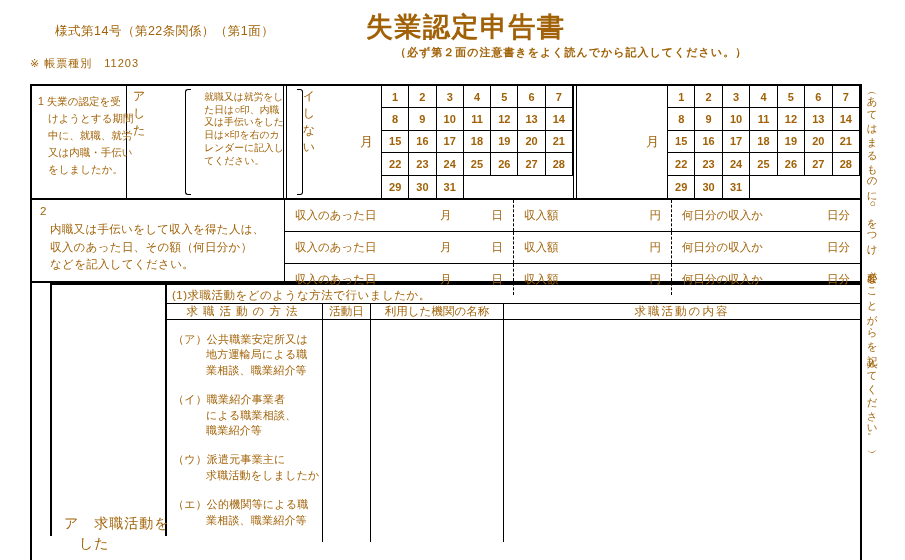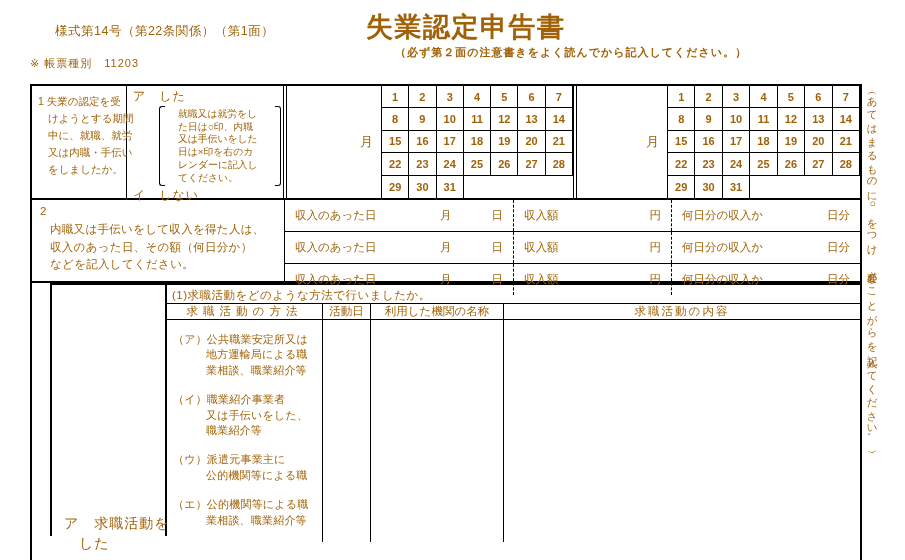--- a/index.html
+++ b/index.html
@@ -25,21 +25,21 @@
 
   
   .sec1 { display:flex; height:114px; border-bottom:2px solid #000; }
   .s1-q {
     width:95px; border-right:1.5px solid #000;
     padding:7px 1px 0 16px; text-indent:-10px;
     font-size:10.5px; line-height:1.63; letter-spacing:0px;
   }
   .s1-ai {
     width:160px; border-right:4px double #000;
-    display:flex; flex-direction:column; justify-content:space-between;
+    display:flex; flex-direction:row; justify-content:space-between;
     padding:2px 2px 2px 6px;
   }
   .opt { font-size:12px; letter-spacing:1px; }
   .bracket {
     position:relative; margin-left:26px; width:122px;
     padding:3px 19px; font-size:9.8px; line-height:1.3;
   }
   .bracket::before {
     content:""; position:absolute; left:0; top:1px; bottom:1px; width:5px;
     border:1.2px solid #000; border-right:none; border-radius:3px 0 0 3px;
@@ -276,24 +276,24 @@
             <div class="col-date">活動日</div>
             <div class="col-org">利用した機関の名称</div>
             <div class="col-detail">求職活動の内容</div>
           </div>
           <div class="s3-body">
             <div class="col-method method-cell">
               <div class="method-item pre">（ア）公共職業安定所又は
 地方運輸局による職
 業相談、職業紹介等</div>
               <div class="method-item pre">（イ）職業紹介事業者
-又は手伝いをした、
+による職業相談、
 職業紹介等</div>
               <div class="method-item pre">（ウ）派遣元事業主に
-公的機関等による職</div>
+求職活動をしましたか</div>
               <div class="method-item pre">（エ）公的機関等による職
 業相談、職業紹介等</div>
             </div>
             <div class="col-date"></div>
             <div class="col-org"></div>
             <div class="col-detail"></div>
           </div>
         </div>
       </div>
     </div>

